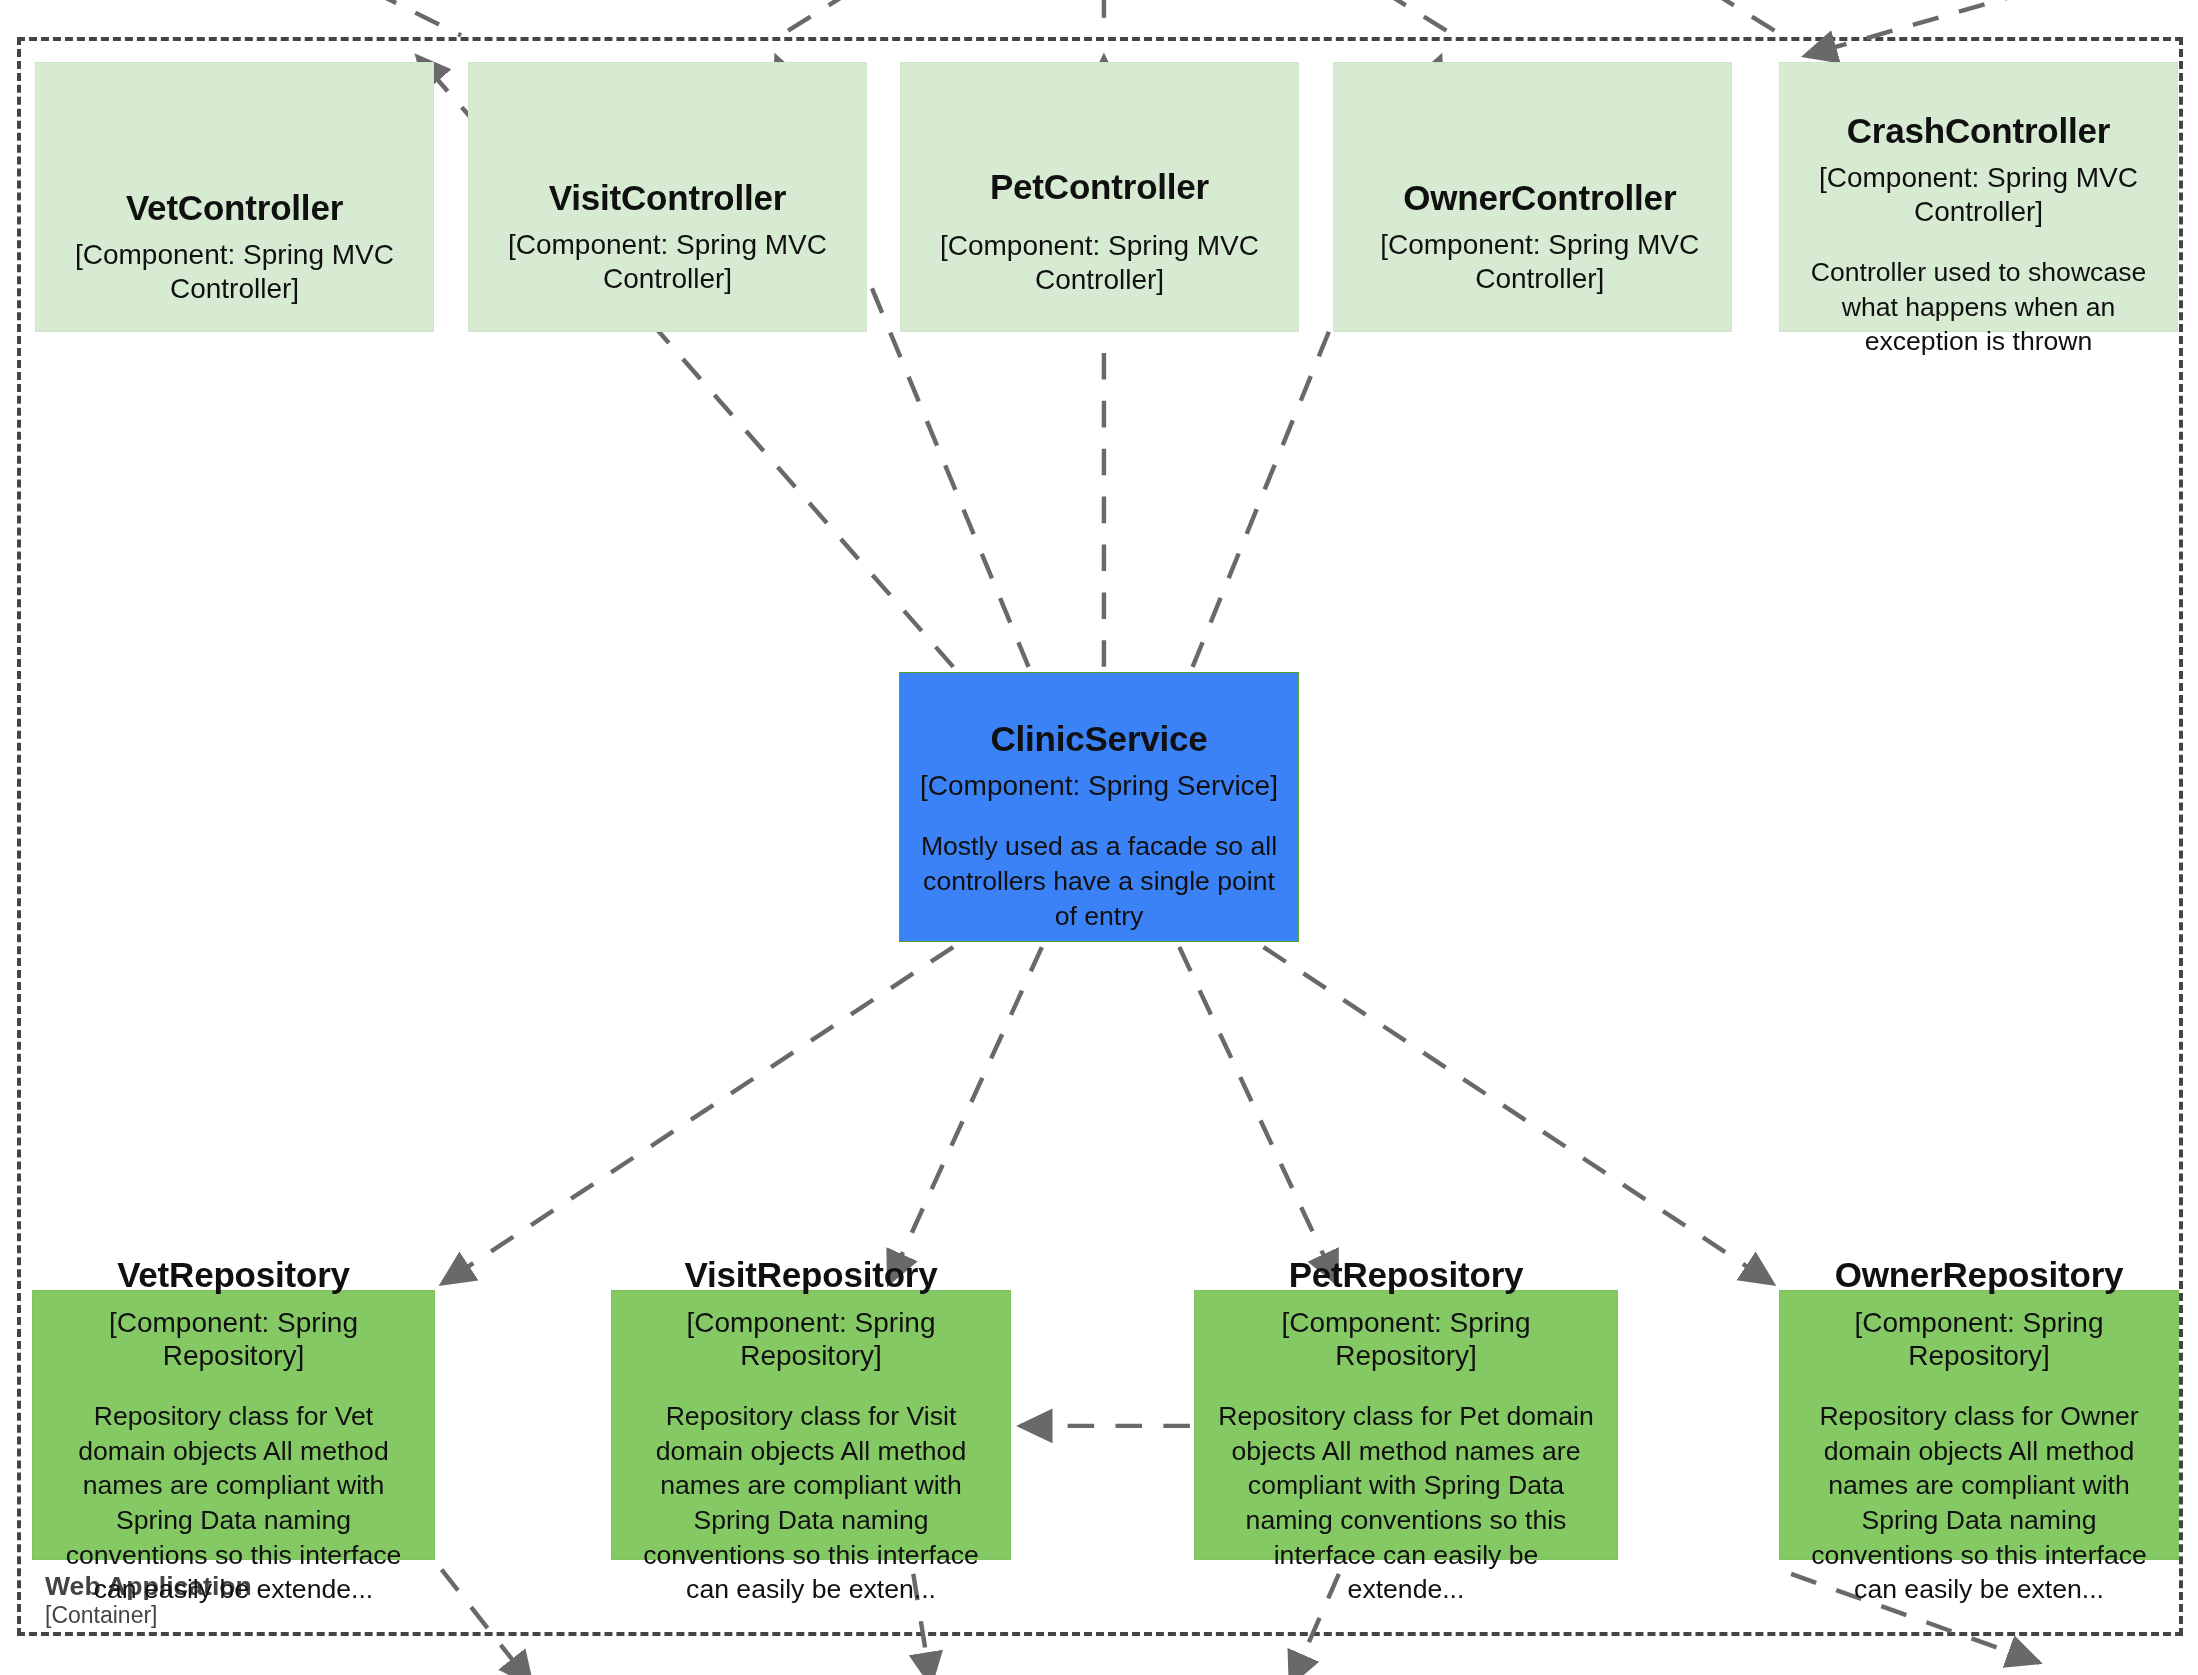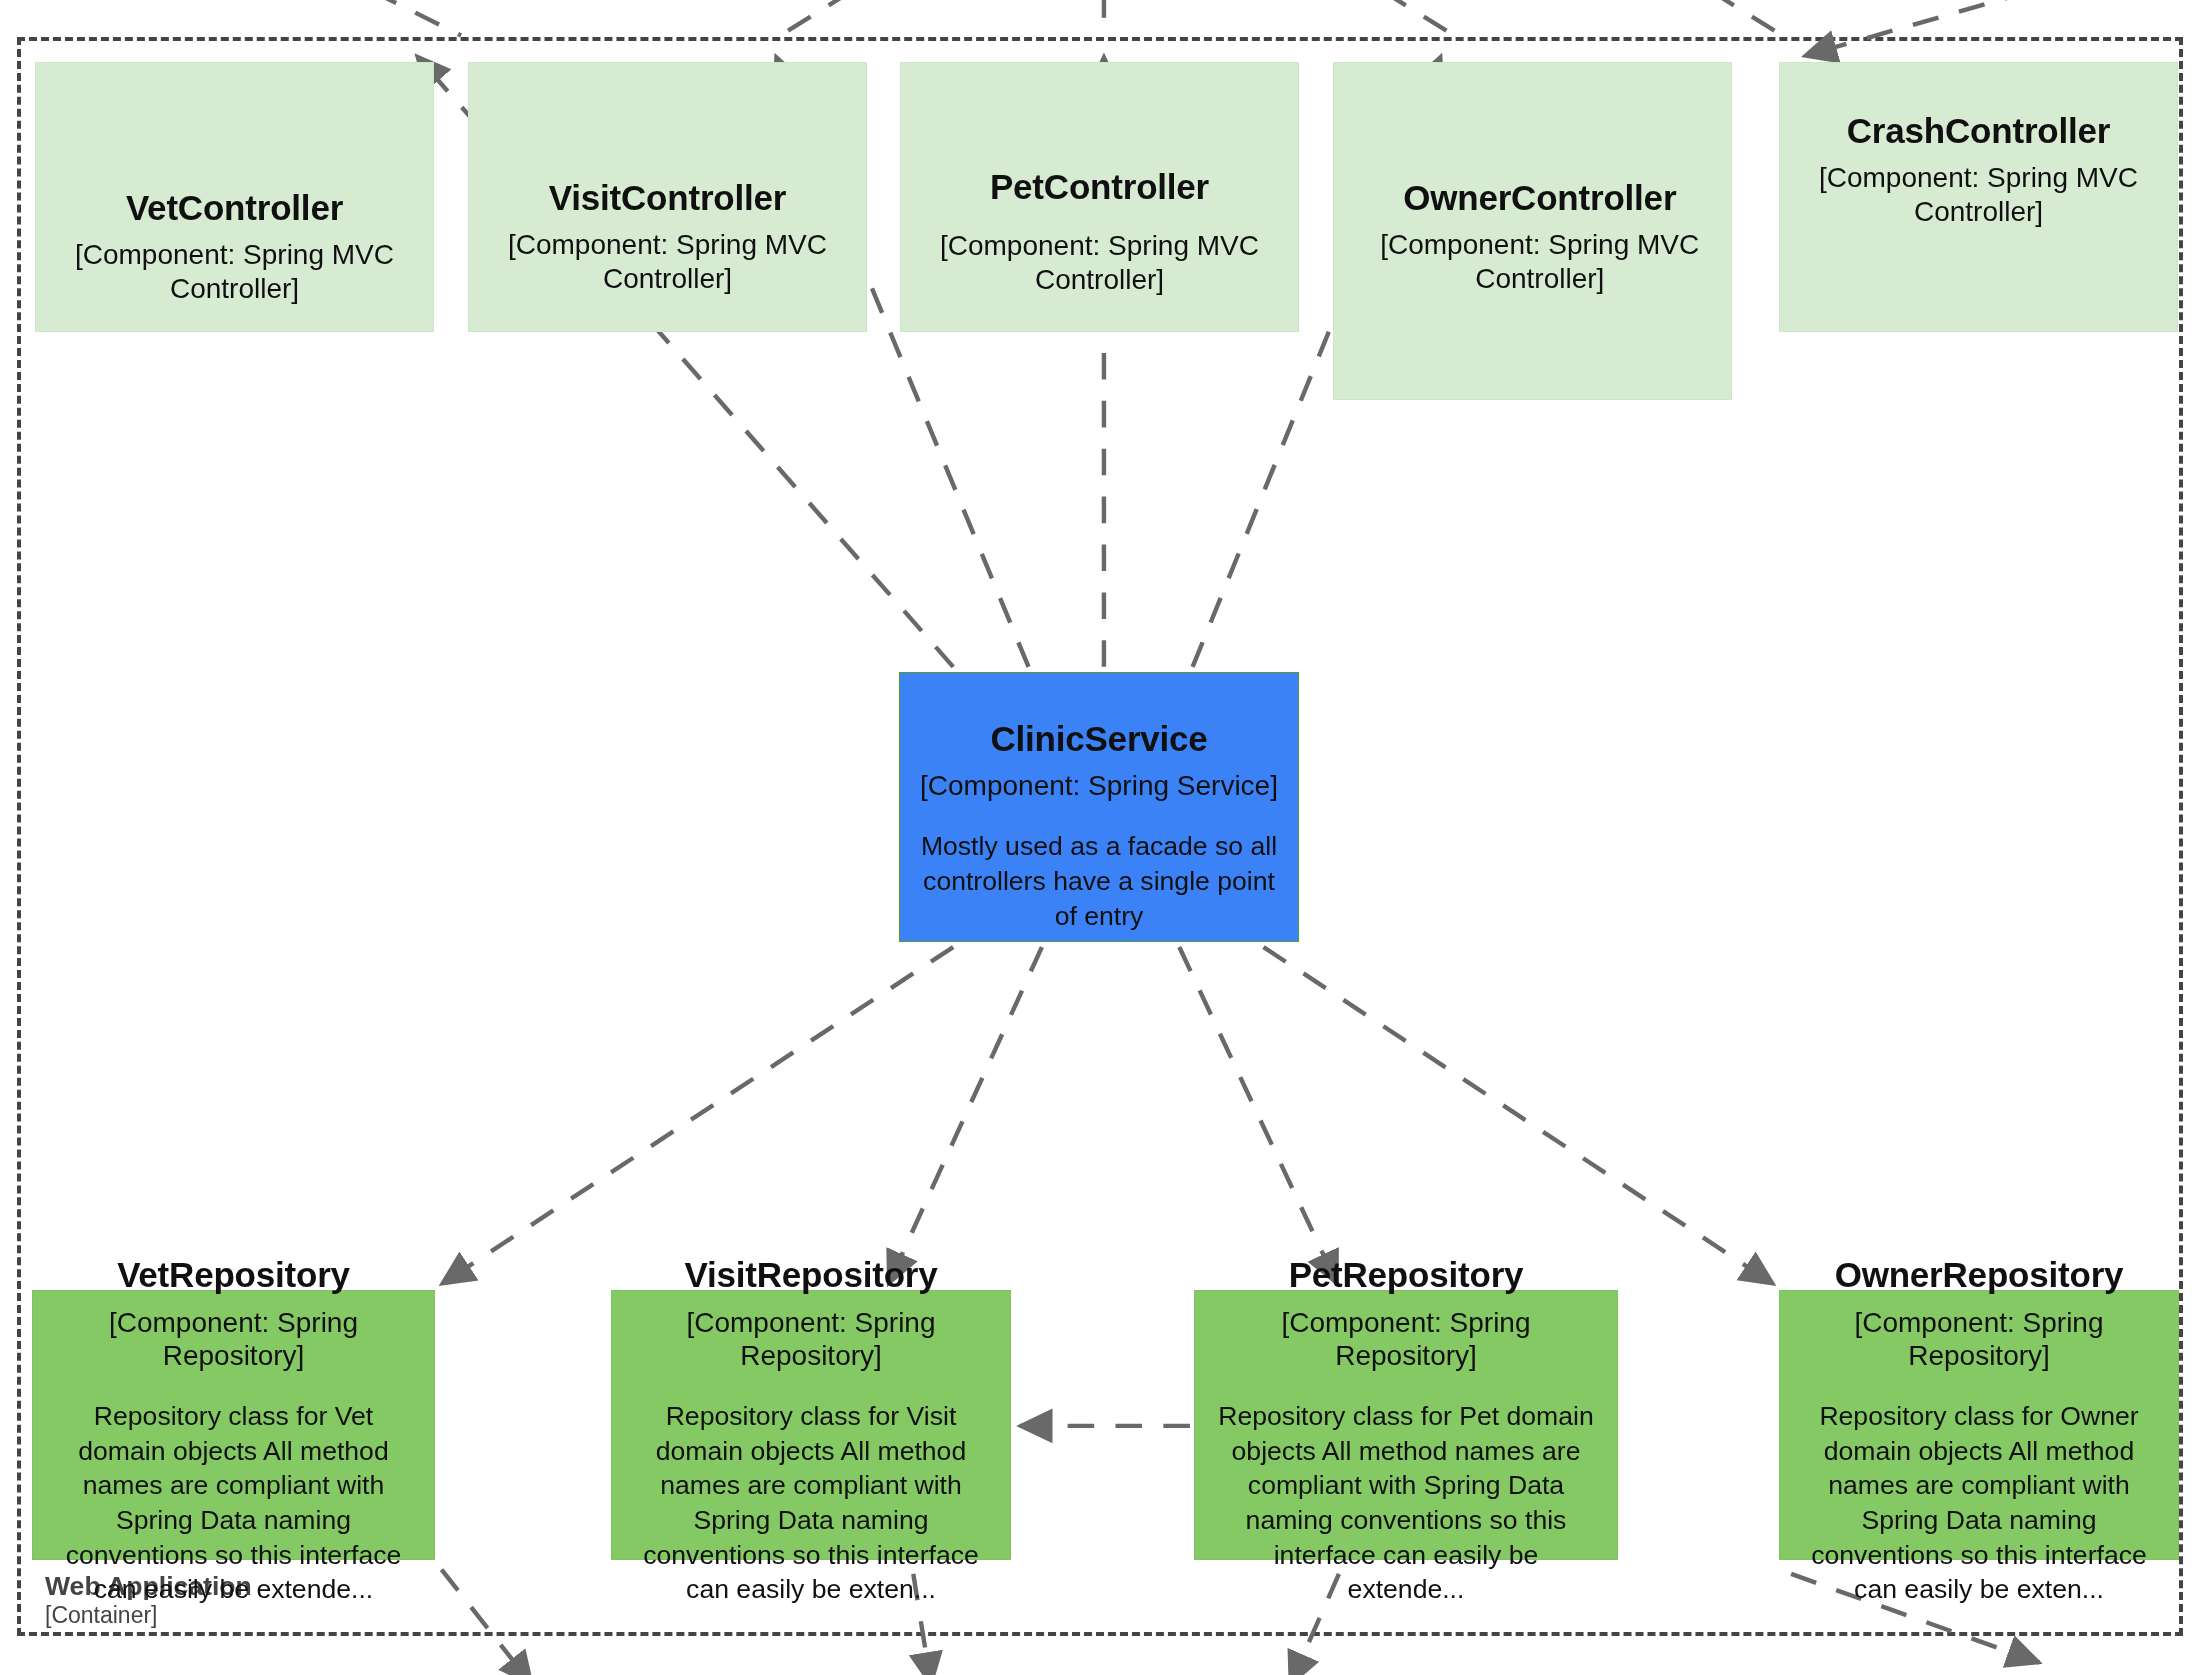--- a/index.html
+++ b/index.html
@@ -143,28 +143,29 @@
   <div class="node component-light" style="left:468px; top:62px; width:399px; height:270px; padding-top:115px;">
     <div class="n-name">VisitController</div>
     <div class="n-type">[Component: Spring MVC Controller]</div>
   </div>
 
   <div class="node component-light" style="left:900px; top:62px; width:399px; height:270px; padding-top:104px;gap:12px;">
     <div class="n-name">PetController</div>
     <div class="n-type">[Component: Spring MVC Controller]</div>
   </div>
 
-  <div class="node component-light" style="left:1333px; top:62px; width:399px; height:338px; padding-top:115px;padding-left:34px;">
+  <div class="node component-light" style="left:1333px; top:62px; width:399px; height:270px; padding-top:115px;padding-left:34px;">
     <div class="n-name">OwnerController</div>
     <div class="n-type">[Component: Spring MVC Controller]</div>
   </div>
 
   <div class="node component-light" style="left:1779px; top:62px; width:399px; height:270px; padding-top:48px;">
     <div class="n-name">CrashController</div>
     <div class="n-type">[Component: Spring MVC Controller]</div>
+    <div class="n-desc">Controller used to showcase what happens when an exception is thrown</div>
   </div>
 
   <div class="node component-dark" style="left:899px; top:672px; width:400px; height:270px; padding-top:46px;">
     <div class="n-name">ClinicService</div>
     <div class="n-type">[Component: Spring Service]</div>
     <div class="n-desc">Mostly used as a facade so all controllers have a single point of entry</div>
   </div>
 
   <div class="node component-mid" style="left:32px; top:1290px; width:403px; height:270px; padding-top:28px;">
     <div class="n-name">VetRepository</div>

